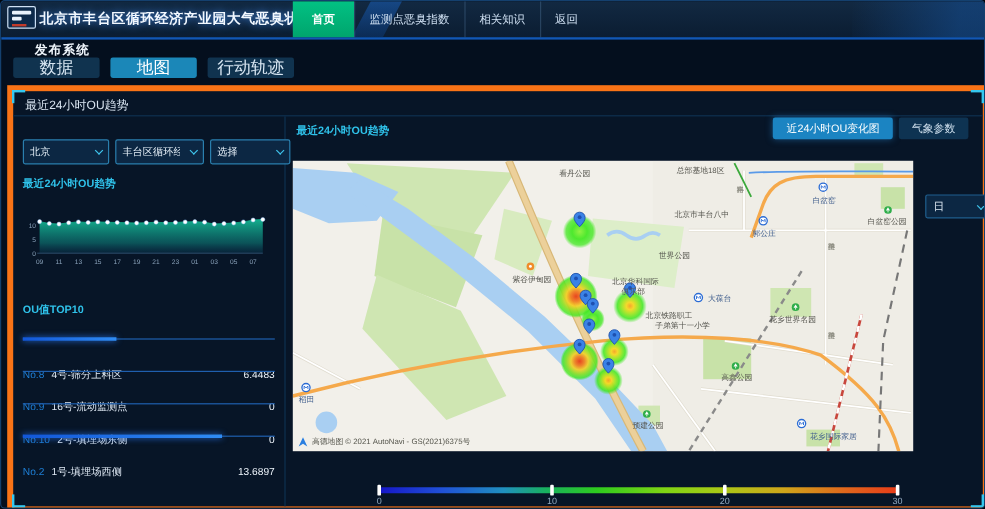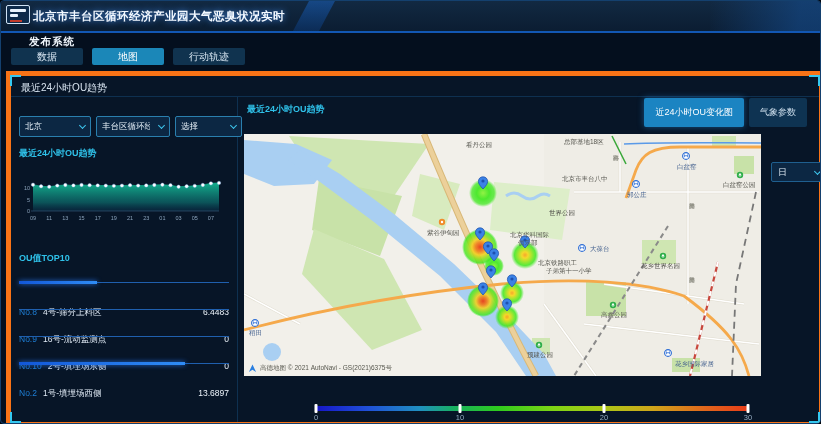--- a/index.html
+++ b/index.html
@@ -20,21 +20,21 @@
   .nav{position:absolute;left:243px;top:0;height:30px;display:flex;align-items:stretch;}
   .nav-item{display:flex;align-items:center;padding:0 12px;font-size:9.5px;color:#cfe0f2;cursor:pointer;white-space:nowrap;}
   .nav-item.active{background:linear-gradient(180deg,#02c183,#00a56d);color:#fff;font-weight:bold;padding:0 16px;}
   .nav-item + .nav-item:not(.active){border-left:1px solid rgba(90,130,170,.35);}
   .header-deco{position:absolute;right:0;top:0;width:110px;height:30px;background:linear-gradient(100deg,rgba(20,70,130,0) 0%,rgba(22,80,150,.55) 80%);}
 
   
   .sys-label{position:absolute;left:28px;top:34px;font-size:10.5px;font-weight:bold;color:#f0f6fc;letter-spacing:1px;}
   .tabs{position:absolute;left:10px;top:47px;display:flex;gap:9px;}
   .tab{width:72px;height:17px;display:flex;align-items:center;justify-content:center;
-    background:#10334f;color:#d8e6f2;font-size:10px;border-radius:2px;cursor:pointer;}
+    background:#10334f;color:#d8e6f2;font-size:14px;border-radius:2px;cursor:pointer;}
   .tab.active{background:#1b87b8;color:#fff;}
 
   
   .panel{position:absolute;left:5px;top:70px;width:808px;height:346px;background:#071527;border:5px solid #f97316;}
   .corner{position:absolute;width:9px;height:9px;border-color:#35c8f0;border-style:solid;border-width:0;}
   .c-tl{left:-1px;top:-1px;border-left-width:2px;border-top-width:2px;}
   .c-tr{right:-1px;top:-1px;border-right-width:2px;border-top-width:2px;}
   .c-bl{left:-1px;bottom:-1px;border-left-width:2px;border-bottom-width:2px;}
   .c-br{right:-1px;bottom:-1px;border-right-width:2px;border-bottom-width:2px;}
   .panel-head{position:absolute;left:0;top:0;width:100%;height:20px;border-bottom:1px solid #0e3050;}
@@ -59,21 +59,21 @@
   .rk{color:#1e7fd6;margin-right:6px;flex:none;margin-top:41px;}
   .rn{color:#dfe9f4;}
   .rv{margin-left:auto;color:#eef5fc;}
   .rank-track{position:relative;margin-top:4px;height:1px;background:#1f5fae;}
   .rank-fill{position:absolute;left:0;top:-1px;height:3px;display:block;
     background:linear-gradient(90deg,#1257d8,#2f8cf5);box-shadow:0 0 5px rgba(40,120,245,.9);}
 
   
   .map-title{position:absolute;left:236px;top:27px;}
   .map-btns{position:absolute;right:12px;top:22px;display:flex;gap:5px;}
-  .mbtn{height:29px;display:flex;align-items:center;padding:0 11px;font-size:9px;border-radius:2px;cursor:pointer;
+  .mbtn{height:18px;display:flex;align-items:center;padding:0 11px;font-size:9px;border-radius:2px;cursor:pointer;
     background:#0e3352;color:#cfe0ee;}
   .mbtn.active{background:#1b84c2;color:#fff;box-shadow:0 0 6px rgba(40,140,220,.5);}
   .map{position:absolute;left:233px;top:58px;width:517px;height:242px;overflow:hidden;background:#f2f0ea;cursor:grab;}
   .map svg{display:block;}
   .poi{font-size:6.5px;fill:#55554e;}
   .poi.station{fill:#44618f;}
   .poi.road{font-size:6px;fill:#8d8d82;}
   .attrib{position:absolute;left:4px;bottom:3px;display:flex;align-items:center;gap:3px;
     font-size:6.5px;color:#56564d;pointer-events:none;}
   .mini-select{position:absolute;left:760px;top:86px;width:42px;height:18px;background:#0c2743;border:1px solid #1f5f8f;border-radius:2px;
@@ -93,20 +93,26 @@
 <div class="stage">
 
   <div class="header">
     <span class="title-slant"></span>
     <span class="logo">
         <i></i>
         <i></i>
         <u></u>
       </span>
     <span class="app-title">北京市丰台区循环经济产业园大气恶臭状况实时</span>
+    <nav class="nav">
+      <span class="nav-item active">首页</span>
+      <span class="nav-item">监测点恶臭指数</span>
+      <span class="nav-item">相关知识</span>
+      <span class="nav-item">返回</span>
+    </nav>
     <span class="header-deco"></span>
   </div>
 
   <div class="sys-label">发布系统</div>
   <div class="tabs">
     <div class="tab">数据</div>
     <div class="tab active">地图</div>
     <div class="tab">行动轨迹</div>
   </div>
 

